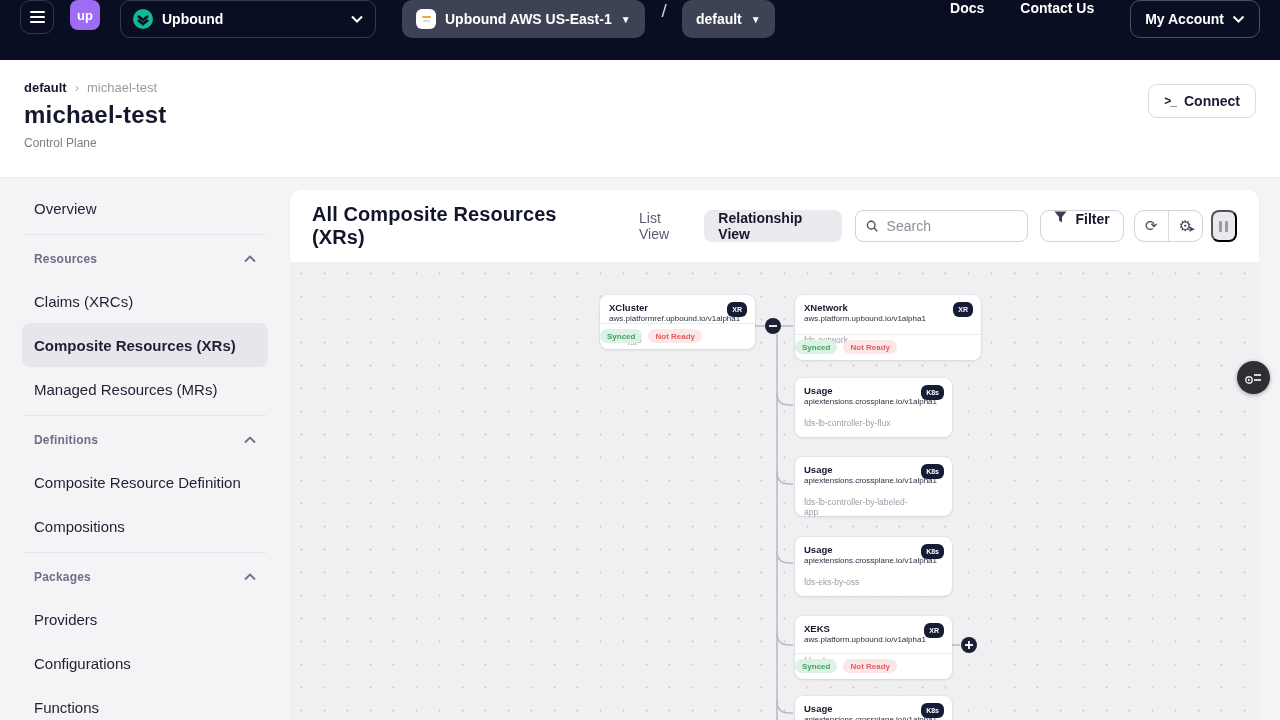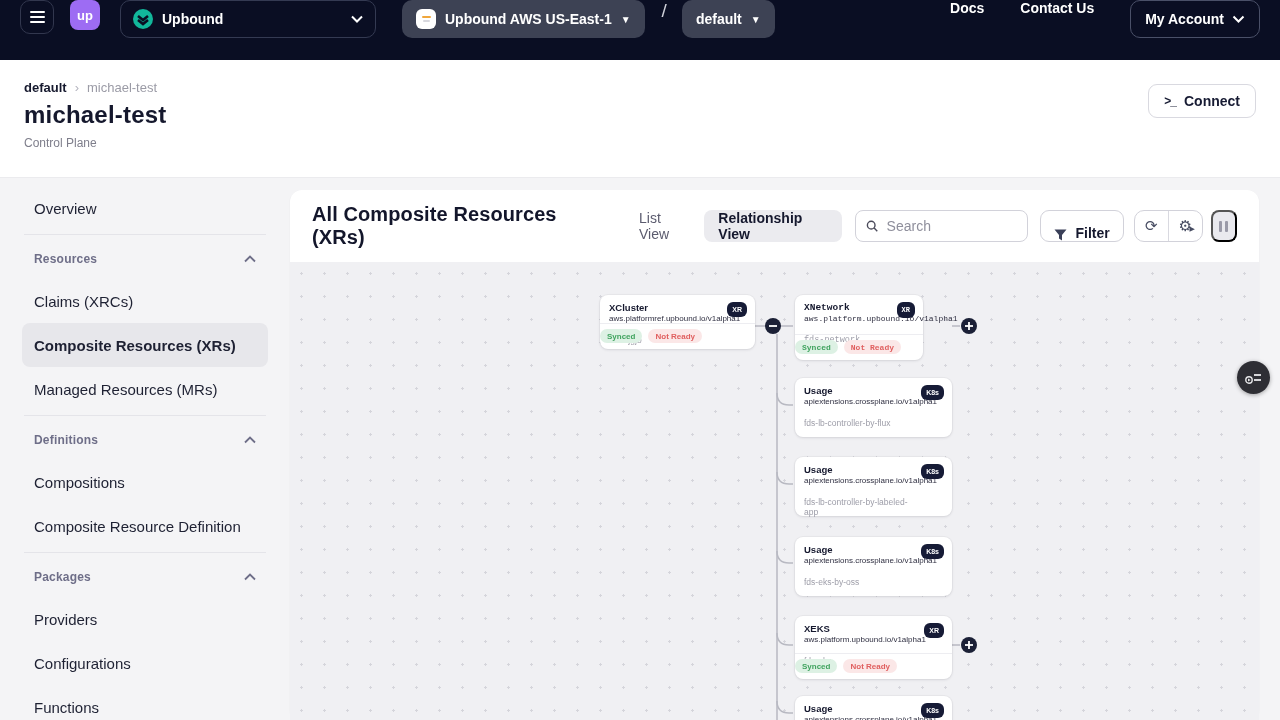--- a/index.html
+++ b/index.html
@@ -71,21 +71,21 @@
   .list-view { margin-left:48px; font-size:14px; color:#5b5b6e; cursor:pointer; }
   .rel-view { margin-left:14px; background:#ebebef; border-radius:8px; height:32px;
     padding:0 14px; display:flex; align-items:center; font-size:14px; font-weight:700;
     color:#15182e; cursor:pointer; }
   .search-box { margin-left:13px; width:186px; height:32px; border:1px solid #d2d2da;
     border-radius:8px; display:flex; align-items:center; padding:0 10px; gap:8px; background:#fff; }
   .search-box input { border:none; outline:none; width:100%; font-size:14px; color:#2a2a3a;
     font-family:"Liberation Sans",sans-serif; background:transparent; }
   .search-box input::placeholder { color:#8f8f9c; }
   .filter-btn { margin-left:12px; height:32px; border:1px solid #d2d2da; border-radius:9px;
-    padding:0 13px; display:flex; align-items:flex-end; gap:8px; background:#fff;
+    padding:0 13px; display:flex; align-items:flex-start; gap:8px; background:#fff;
     font-size:14px; font-weight:700; color:#15182e; cursor:pointer; }
   .icon-group { margin-left:10px; height:32px; border:1px solid #d2d2da; border-radius:10px;
     display:flex; align-items:stretch; overflow:hidden; background:#fff; }
   .icon-group .cell { width:36px; display:flex; align-items:center; justify-content:center;
     font-size:15px; color:#474c62; cursor:pointer; position:relative; }
   .icon-group .sep { width:1px; background:#d9d9e0; }
   .gear-play { font-size:14px; }
   .gear-play .mini-play { position:absolute; font-size:7px; right:7px; bottom:8px; color:#474c62; }
   .pause-btn { margin-left:8px; width:28px; height:32px; background:#e9e9ee; border-radius:8px;
     display:flex; align-items:center; justify-content:center; gap:3px; cursor:pointer; }
@@ -102,21 +102,21 @@
   .node .napi { font-size:8px; color:#2e2e40; margin-top:1px; white-space:nowrap; }
   .node .nname { font-size:8.5px; color:#9d9da8; margin-top:12px; }
   .node .badge { position:absolute; top:7px; right:8px; background:#161b36; color:#fff;
     font-size:7px; font-weight:700; border-radius:6px; padding:4px 5px; }
   .node .foot { position:absolute; left:0; right:0; bottom:0; border-top:1px solid #ededf1;
     padding:5px 9px 6px 0; display:flex; gap:6px; }
   .pill { font-size:8px; font-weight:700; padding:2.5px 7px; border-radius:9px; }
   .pill.ok { background:#ddf1e4; color:#3fa35e; }
   .pill.bad { background:#fbe7e7; color:#e05f5f; }
   .n0 { left:310px; top:33px; width:155px; height:54px; }
-  .n1 { left:505px; top:33px; width:128px; height:65px;font-family:Liberation Mono, monospace; }
+  .n1 { left:505px; top:33px; width:186px; height:65px; }
   .n2 { left:505px; top:116px; width:157px; height:59px; }
   .n3 { left:505px; top:195px; width:157px; height:59px; }
   .n4 { left:505px; top:275px; width:157px; height:59px; }
   .n5 { left:505px; top:354px; width:157px; height:63px; }
   .n6 { left:505px; top:434px; width:157px; height:59px; }
 
   .legend-fab { position:absolute; right:-11px; top:171px; width:33px; height:33px;
     border-radius:50%; background:#2e2e34; box-shadow:0 1px 4px rgba(0,0,0,.35);
     display:flex; align-items:center; justify-content:center; cursor:pointer; z-index:5; }
 </style>
@@ -203,22 +203,22 @@
     <div class="nav-item sel">Composite Resources (XRs)</div>
     <div class="nav-item">Managed Resources (MRs)</div>
     <div class="side-div"></div>
 
     <div class="sect">
       <b>Definitions</b>
       <svg width="12" height="8" viewBox="0 0 12 8">
         <path d="M1 6.5 L6 1.5 L11 6.5" stroke="#6e6e88" stroke-width="1.8" fill="none"></path>
         </svg>
     </div>
+    <div class="nav-item">Composite Resource Definition</div>
     <div class="nav-item">Compositions</div>
-    <div class="nav-item">Composite Resource Definition</div>
     <div class="side-div"></div>
 
     <div class="sect">
       <b>Packages</b>
       <svg width="12" height="8" viewBox="0 0 12 8">
         <path d="M1 6.5 L6 1.5 L11 6.5" stroke="#6e6e88" stroke-width="1.8" fill="none"></path>
         </svg>
     </div>
     <div class="nav-item">Providers</div>
     <div class="nav-item">Configurations</div>

